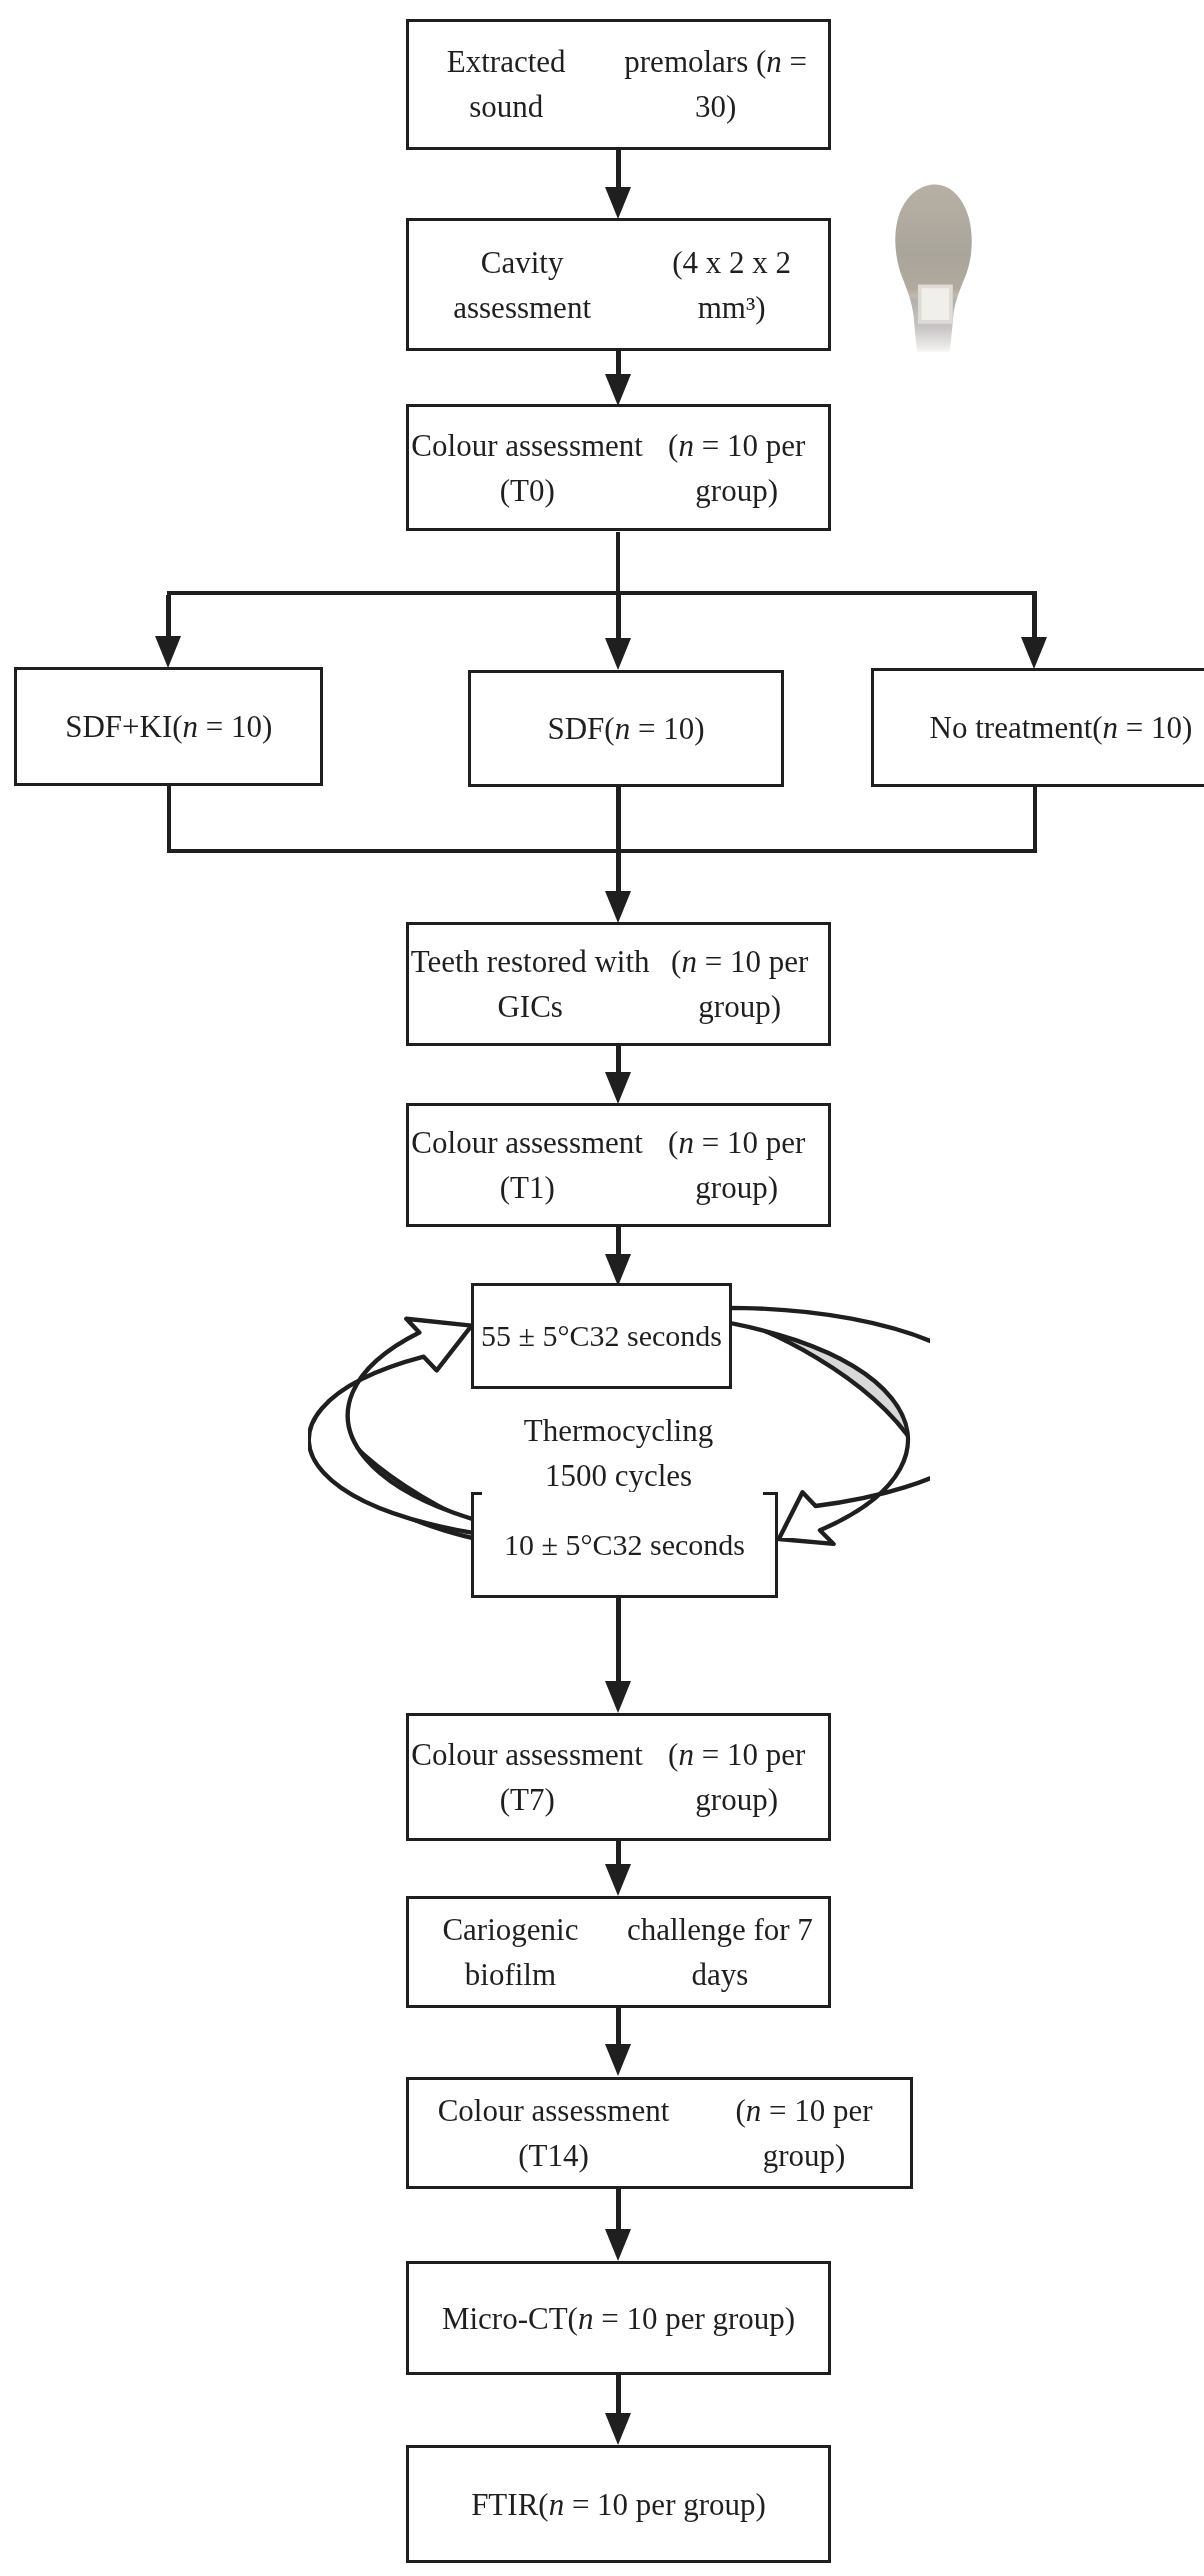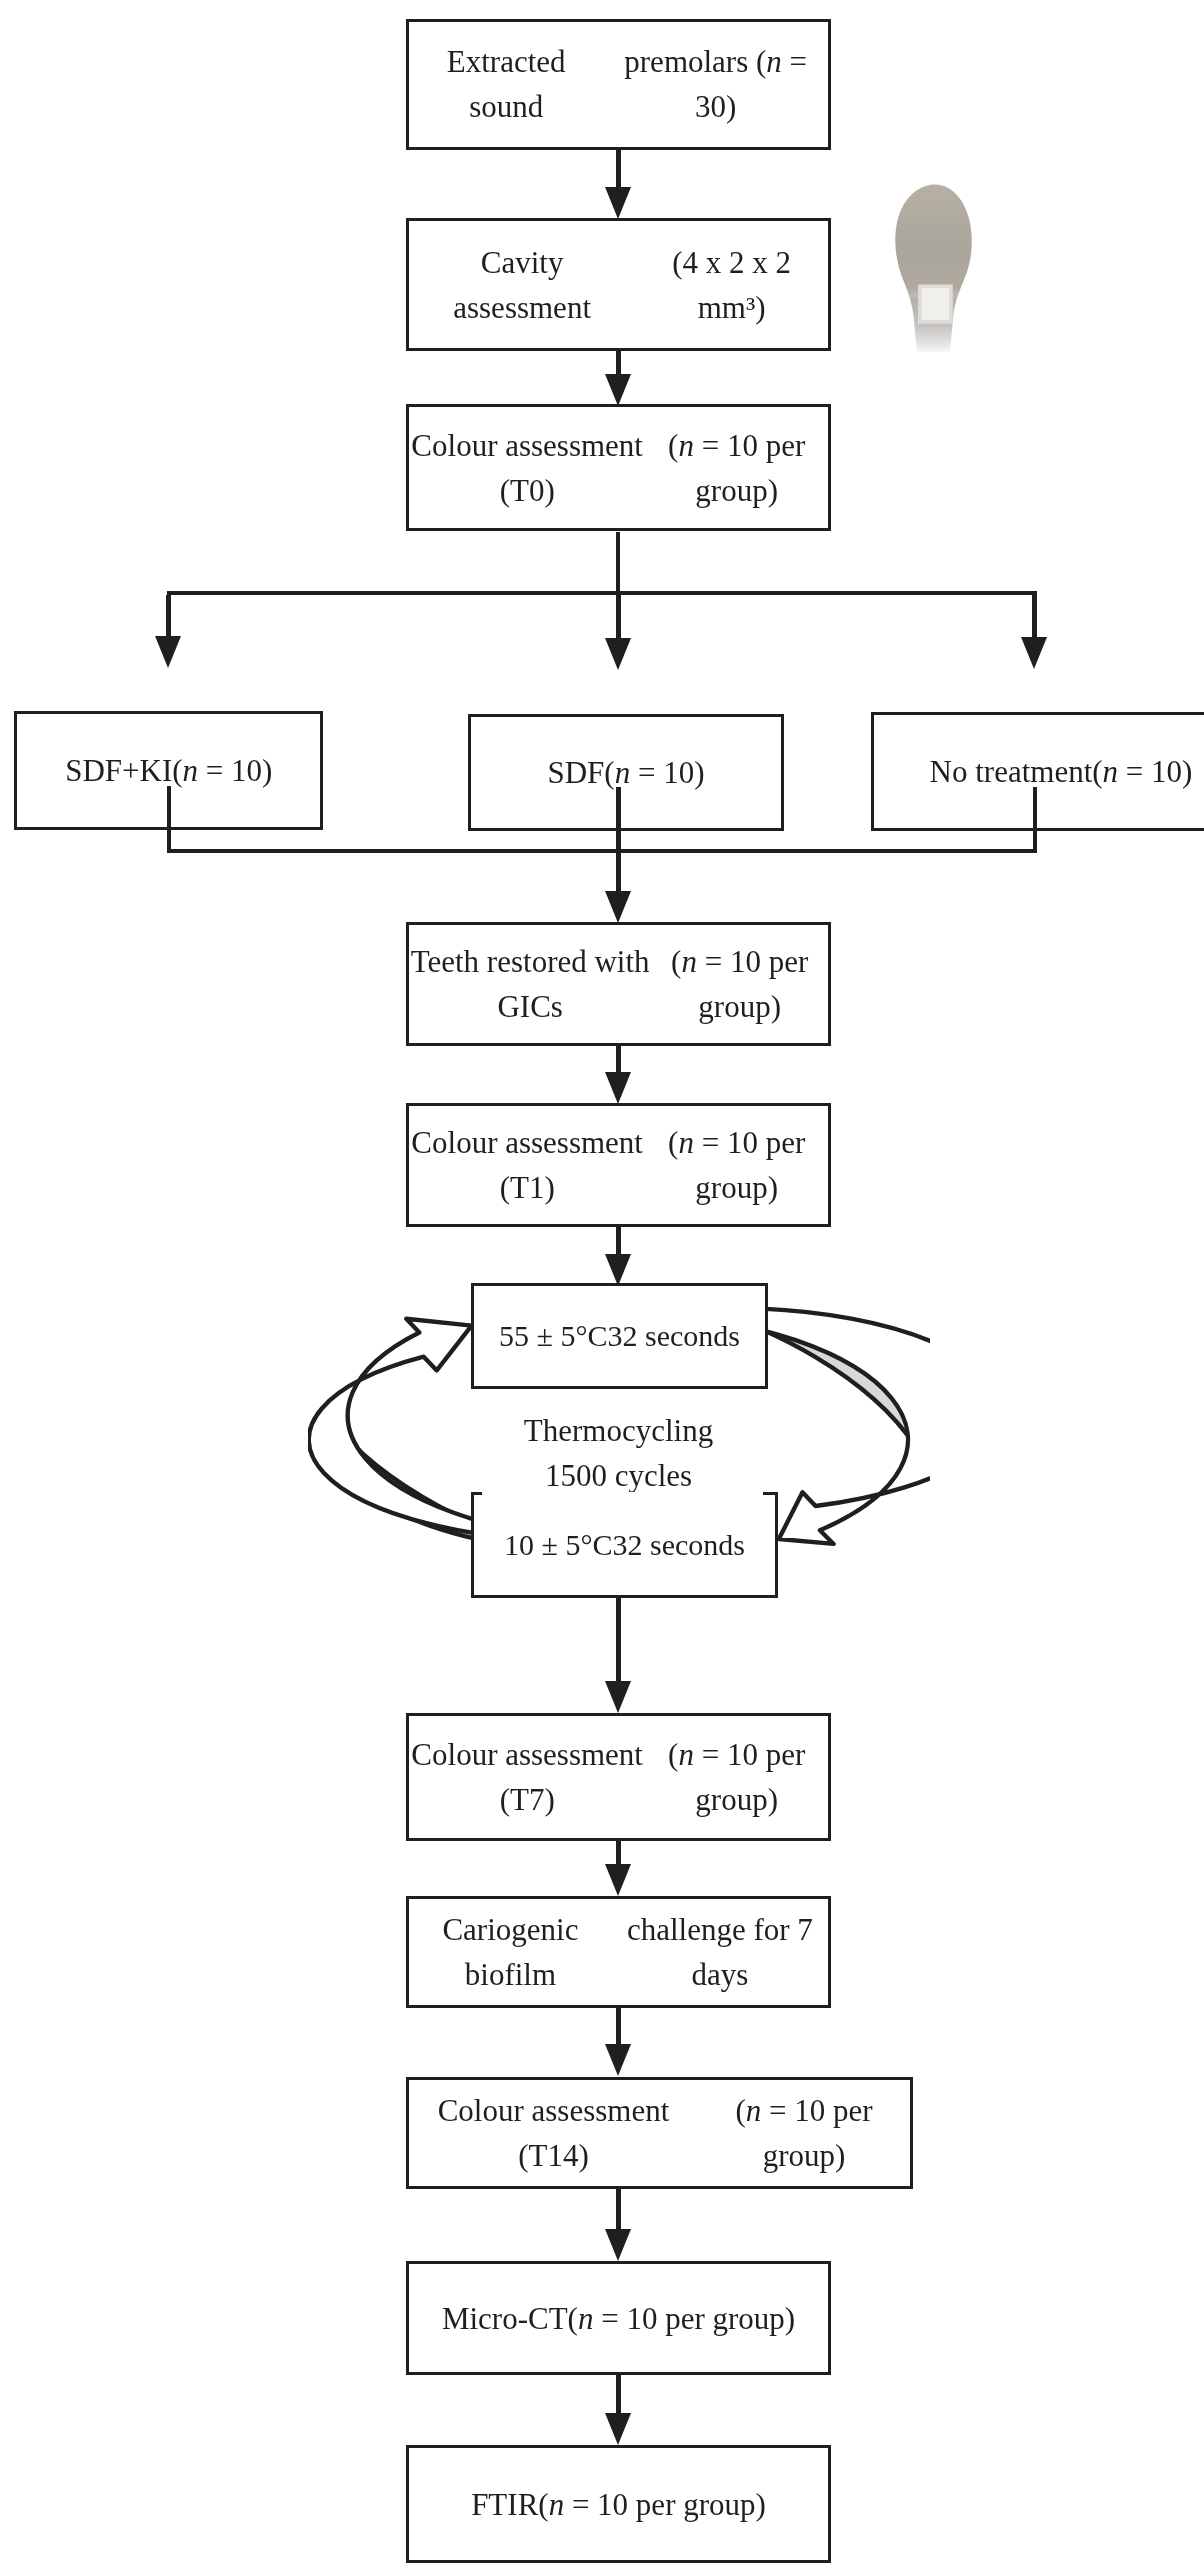--- a/index.html
+++ b/index.html
@@ -18,21 +18,21 @@
     box-sizing:border-box;
     border:3.7px solid var(--line,#1f1f1f);
     background:var(--box-bg,#fff);
     display:flex;
     align-items:center;
     justify-content:center;
     text-align:center;
     font-size:31px;
     line-height:45px;
   }
-  .bx.branch{line-height:52px;margin-top:44px;}
+  .bx.branch{line-height:52px;}
   .bx.thermo{font-size:30px;line-height:40px;}
   .bx i{font-style:italic;}
   
   .va{position:absolute;width:27px;}
   .va::before{
     content:"";position:absolute;left:11.2px;top:0;bottom:27px;width:4.4px;
     background:var(--line,#1f1f1f);
   }
   .va::after{
     content:"";position:absolute;left:0;bottom:0;width:0;height:0;
@@ -143,21 +143,21 @@
 
   <div class="va" style="left:605px;top:1227px;height:59px"></div>
 
   <svg class="cycle-svg" width="622" height="274" viewBox="0 0 1000 440">
     <path class="crescent" d="M417,422 A480,205 0 0 1 25,191 C90,290 250,390 417,422 Z"></path>
     <path class="crescent" d="M583,18 A480,205 0 0 1 975,249 C910,150 750,50 583,18 Z"></path>
     <path class="band" d="M460,403 A480,205 0 0 1 179,68 L158,46 L263,57 L207,129 L186,107 A436,163 0 0 0 460,403 Z"></path>
     <path class="band" d="M540,37 A480,205 0 0 1 823,386 L845,408 L757,400 L795,325 L816,347 A436,163 0 0 0 540,37 Z"></path>
   </svg>
 
-  <div class="bx thermo" style="left:471px;top:1283px;width:297px;height:106px">
+  <div class="bx thermo" style="left:471px;top:1283px;width:261px;height:106px">
     <div>55 ± 5°C</div>
     <div>32 seconds</div>
   </div>
 
   <div class="cycletext">
     <div>Thermocycling</div>
     <div>1500 cycles</div>
   </div>
 
   <div class="bx thermo" style="left:471px;top:1492px;width:307px;height:106px">

